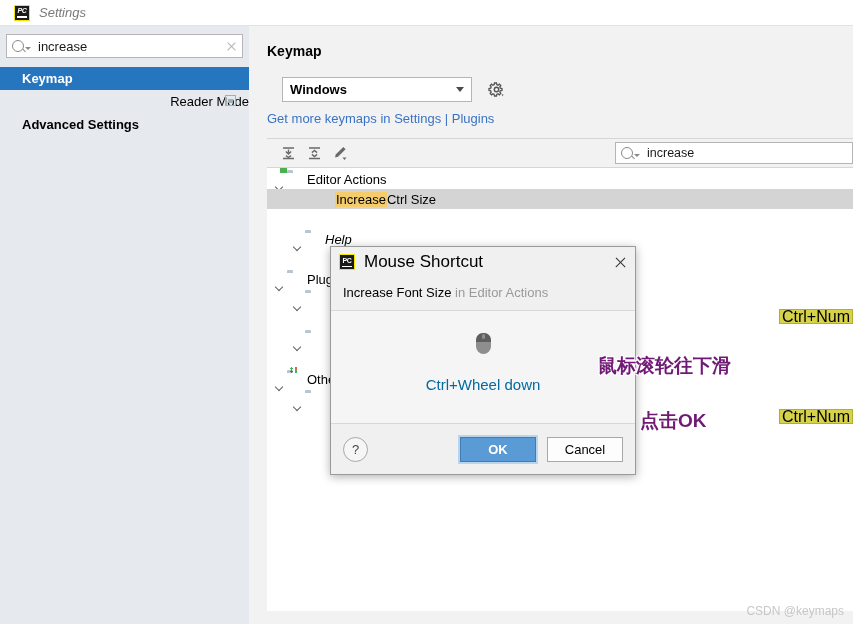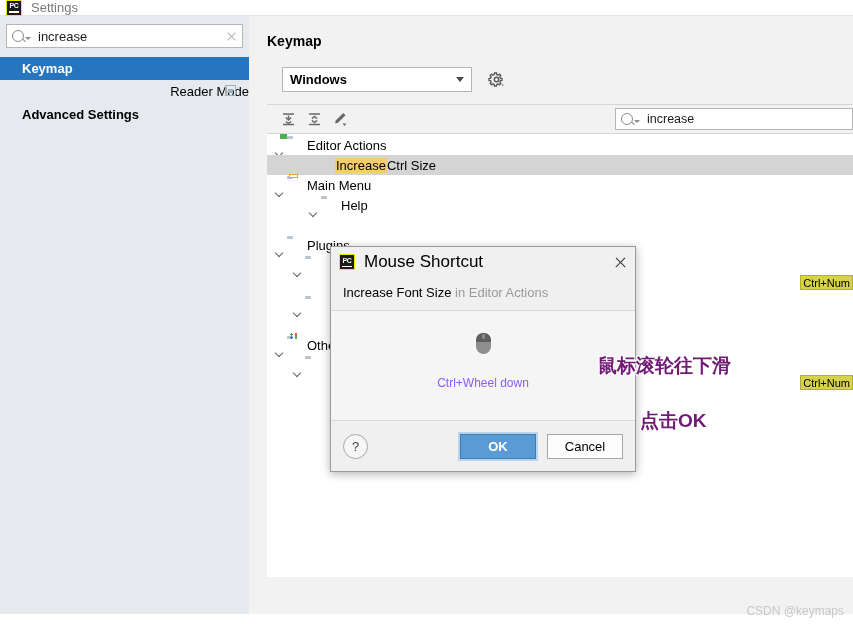--- a/index.html
+++ b/index.html
@@ -4,22 +4,22 @@
 <style>
   html,body{margin:0;padding:0;}
   body{
     width:853px;height:624px;
     font-family:"Liberation Sans","DejaVu Sans",sans-serif;
     font-size:13px;color:#000;background:#ffffff;
     overflow:hidden;position:relative;
   }
   
   #titlebar{
-    height:16px;background:#ffffff;border-bottom:1px solid #e2e2e2;
-    display:flex;align-items:center;padding-left:6px;box-sizing:border-box;
+    height:26px;background:#ffffff;border-bottom:1px solid #e2e2e2;
+    display:flex;align-items:center;padding-left:14px;box-sizing:border-box;font-style:italic;
   }
   .pc-logo{
     width:16px;height:16px;background:#1a1a1a;border:1.5px solid #f5e300;
     border-radius:1px;display:flex;align-items:center;justify-content:center;
     flex:0 0 auto;box-sizing:border-box;position:relative;
   }
   .pc-logo span{
     color:#fff;font-size:7px;font-weight:bold;line-height:1;
     font-family:"Liberation Sans",sans-serif;letter-spacing:-0.3px;
     position:relative;top:-2px;
@@ -165,21 +165,21 @@
     content:"";position:absolute;left:3px;bottom:0px;width:8px;height:6px;
     background:
       radial-gradient(circle 1.2px at 1.5px 1.5px,#4caf50 99%,transparent 100%),
       radial-gradient(circle 1.2px at 6px 1.5px,#e85d4a 99%,transparent 100%),
       radial-gradient(circle 1.2px at 1.5px 4.5px,#3b73c4 99%,transparent 100%),
       radial-gradient(circle 1.2px at 6px 4.5px,#4caf50 99%,transparent 100%);
   }
   .hl{background:#f5cc6b;padding:0 1px;}
   .kb-badge{
     position:absolute;background:#d6d24a;border:1px solid #b3ae30;
-    font-size:11px;padding:0 2px;line-height:14px;height:15px;
+    font-size:16px;padding:0 2px;line-height:14px;height:15px;
     box-sizing:border-box;white-space:nowrap;
   }
 
   
   #dialog{
     position:absolute;left:330px;top:246px;width:304px;
     background:#f0f0f0;border:1px solid #9a9a9a;
     box-shadow:0 2px 9px rgba(0,0,0,.30);
     font-size:13px;
   }
@@ -207,21 +207,21 @@
     background:#8e8e8e;position:relative;overflow:hidden;
   }
   .mouse-ico .top{
     position:absolute;left:0;top:0;width:100%;height:9px;background:#5e5e5e;
     border-radius:7px 7px 0 0;
   }
   .mouse-ico .wheel{
     position:absolute;left:6px;top:1px;width:3px;height:5px;background:#8e8e8e;
     border-radius:2px;
   }
-  #dlg-shortcut{font-size:12px;color:#8b5cf6;}
+  #dlg-shortcut{font-size:15px;color:#0369a1;}
   #dlg-footer{
     height:50px;display:flex;align-items:center;padding:0 12px;box-sizing:border-box;
   }
   .help-btn{
     width:23px;height:23px;border-radius:50%;border:1px solid #a8a8a8;background:#f6f6f6;
     display:flex;align-items:center;justify-content:center;font-size:13px;color:#444;
     cursor:pointer;
   }
   #dlg-footer .spacer{flex:1;}
   .btn{
@@ -295,20 +295,21 @@
       </div>
       <div class="gear">
         <svg width="17" height="17" viewBox="0 0 17 17">
           <path d="M8.5 5.6a2.9 2.9 0 1 0 0 5.8 2.9 2.9 0 0 0 0-5.8zm0 4.4a1.5 1.5 0 1 1 0-3 1.5 1.5 0 0 1 0 3z" fill="#555"></path>
           <path d="M14 9.5v-2l-1.7-.3a3.9 3.9 0 0 0-.5-1.2l1-1.4-1.4-1.4-1.4 1a3.9 3.9 0 0 0-1.2-.5L8.5 2h-2l-.3 1.7c-.4.1-.8.3-1.2.5l-1.4-1-1.4 1.4 1 1.4c-.2.4-.4.8-.5 1.2L1 7.5v2l1.7.3c.1.4.3.8.5 1.2l-1 1.4 1.4 1.4 1.4-1c.4.2.8.4 1.2.5L6.5 15h2l.3-1.7c.4-.1.8-.3 1.2-.5l1.4 1 1.4-1.4-1-1.4c.2-.4.4-.8.5-1.2L14 9.5z" fill="none" stroke="#555" stroke-width="1.3"></path>
           <path d="M13.6 13.5l2 0 -1 1.8z" fill="#555"></path>
         </svg>
       </div>
     </div>
 
+    <div id="keymap-link">Get more keymaps in Settings | Plugins</div>
 
     <div id="tree-area">
 
       <div id="tree-toolbar">
         <div class="tb-btn">
           <svg width="15" height="15" viewBox="0 0 15 15">
             <path d="M2 2h11M2 12.5h11" stroke="#6a6a6a" stroke-width="1.4"></path>
             <path d="M7.5 3.5v3.3M4.8 5.4l2.7 2.6 2.7-2.6" stroke="#6a6a6a" stroke-width="1.4" fill="none"></path>
             <path d="M7.5 11.2V8M4.8 9.3l2.7-2.6" stroke="none" fill="none"></path>
             <path d="M4.9 9.6l2.6 1.9 2.6-1.9" stroke="#6a6a6a" stroke-width="1.4" fill="none"></path>
@@ -342,27 +343,22 @@
           <span class="ticon"><span class="folder green"></span></span>
           <span>Editor Actions</span>
         </div>
 
         <div class="trow sel" style="top:21px;position:absolute;left:0;right:0;padding-left:6px;">
           <span style="width:62px;flex:0 0 62px"></span>
           <span class="hl">Increase</span>
           <span> Ctrl Size</span>
         </div>
 
-        <div class="trow" style="top:41px;position:absolute;left:0;right:0;padding-left:6px;">
-          <span class="tchev"></span>
-          <span class="ticon"><span class="folder menu"></span></span>
-          <span>Main Menu</span>
-        </div>
-
-        <div class="trow" style="top:61px;position:absolute;left:16px;right:0;padding-left:24px;">
+
+        <div class="trow" style="top:61px;position:absolute;left:0;right:0;padding-left:24px;font-style:italic;">
           <span class="tchev"></span>
           <span class="ticon"><span class="folder"></span></span>
           <span>Help</span>
         </div>
 
         <div class="trow" style="top:101px;position:absolute;left:0;right:0;padding-left:6px;">
           <span class="tchev"></span>
           <span class="ticon"><span class="folder"></span></span>
           <span>Plugins</span>
         </div>

